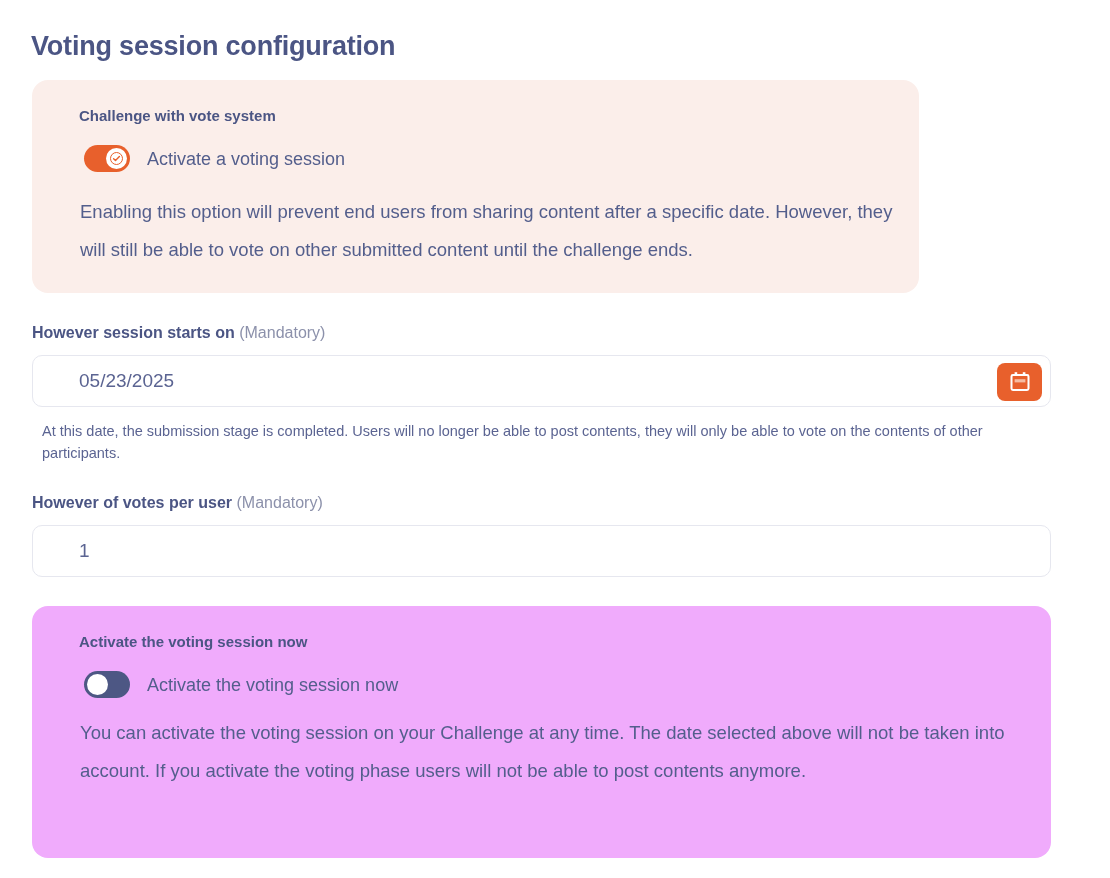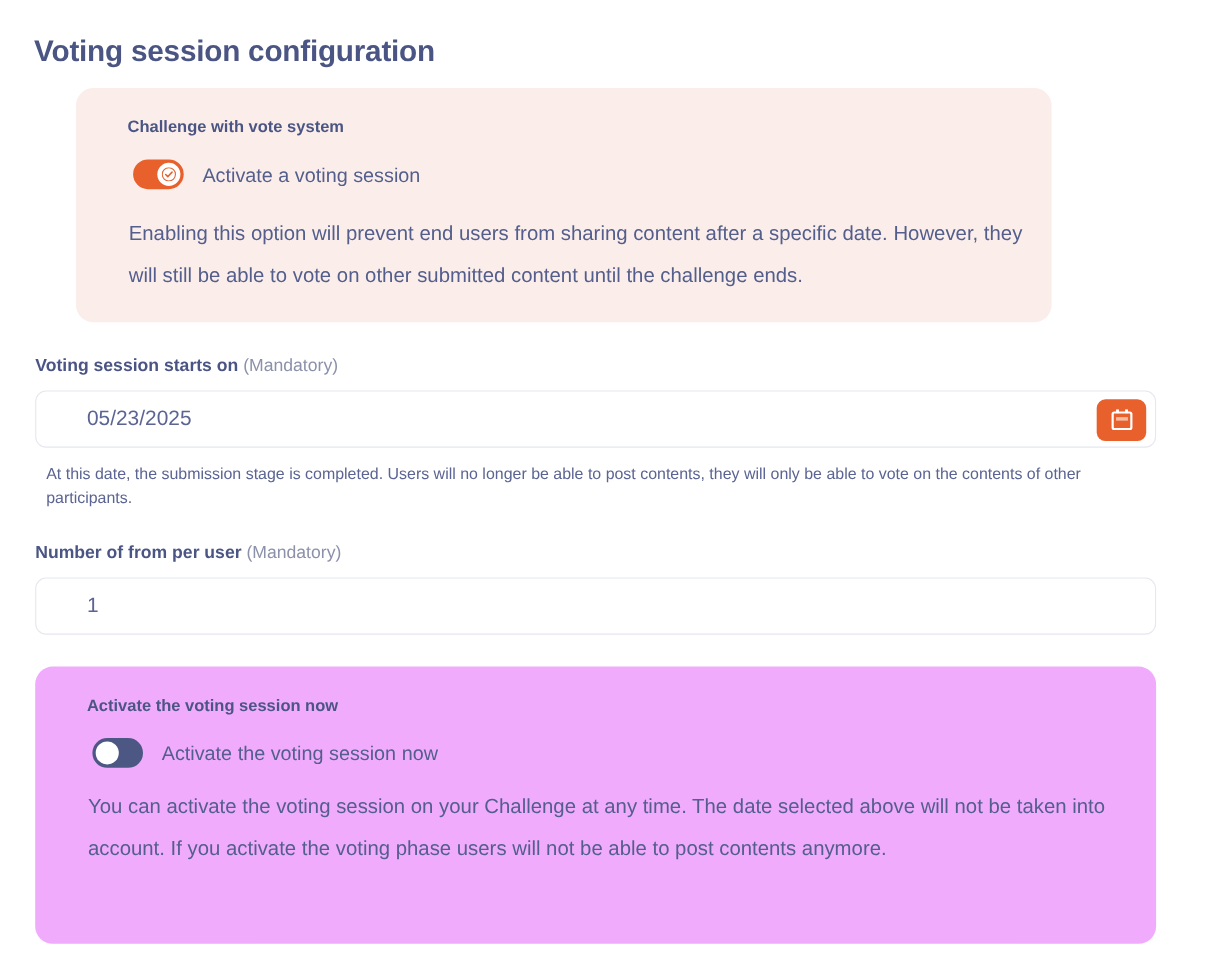--- a/index.html
+++ b/index.html
@@ -40,21 +40,20 @@
     box-sizing: border-box;
     border-radius: 16px;
   }
   .panel-alert {
     left: 32px;
     top: 80px;
     width: 887px;
     height: 213px;
     background: #FBEEEA;
     padding: 26px 24px 0 24px;
-    margin-left: 37px;
   }
   .panel-neutral {
     left: 32px;
     top: 606px;
     width: 1019px;
     height: 252px;
     background: #f0abfc;
     padding: 26px 24px 0 24px;
   }
 
@@ -195,40 +194,40 @@
           </svg>
         </span>
       </div>
       <span class="toggle-label">Activate a voting session</span>
     </div>
 
     <p class="panel-text">Enabling this option will prevent end users from sharing content after a specific date. However, they will still be able to vote on other submitted content until the challenge ends.</p>
   </div>
 
   <div class="field-label" style="left:32px; top:322px;">
-    <span>Voting session starts on</span><span class="optional"> (Mandatory)</span>
+    <span>However session starts on</span><span class="optional"> (Mandatory)</span>
   </div>
 
   <div class="input-wrap" style="left:32px; top:355px; width:1019px;">
     <span class="input-value" placeholder="MM/DD/YYYY">05/23/2025</span>
 
     <button class="calendar-button">
       <svg width="22" height="22" viewBox="0 0 22 22">
         <rect x="2.5" y="4" width="17" height="15" rx="1.4" fill="none" stroke="#ffffff" stroke-width="2"></rect>
         <rect x="5.6" y="1.2" width="2.6" height="3.4" fill="#ffffff"></rect>
         <rect x="13.8" y="1.2" width="2.6" height="3.4" fill="#ffffff"></rect>
         <rect x="5.6" y="8.2" width="10.8" height="3.2" fill="#F6BCA2"></rect>
       </svg>
     </button>
   </div>
 
   <div class="helper-text" style="left:42px; top:420px;">At this date, the submission stage is completed. Users will no longer be able to post contents, they will only be able to vote on the contents of other participants.</div>
 
   <div class="field-label" style="left:32px; top:492px;">
-    <span>Number of from per user</span><span class="optional"> (Mandatory)</span>
+    <span>However of votes per user</span><span class="optional"> (Mandatory)</span>
   </div>
 
   <div class="input-wrap" style="left:32px; top:525px; width:1019px;">
     <span class="input-value" placeholder="1">1</span>
   </div>
 
   <div class="panel panel-neutral">
 
     <div class="panel-heading">Activate the voting session now</div>
 

